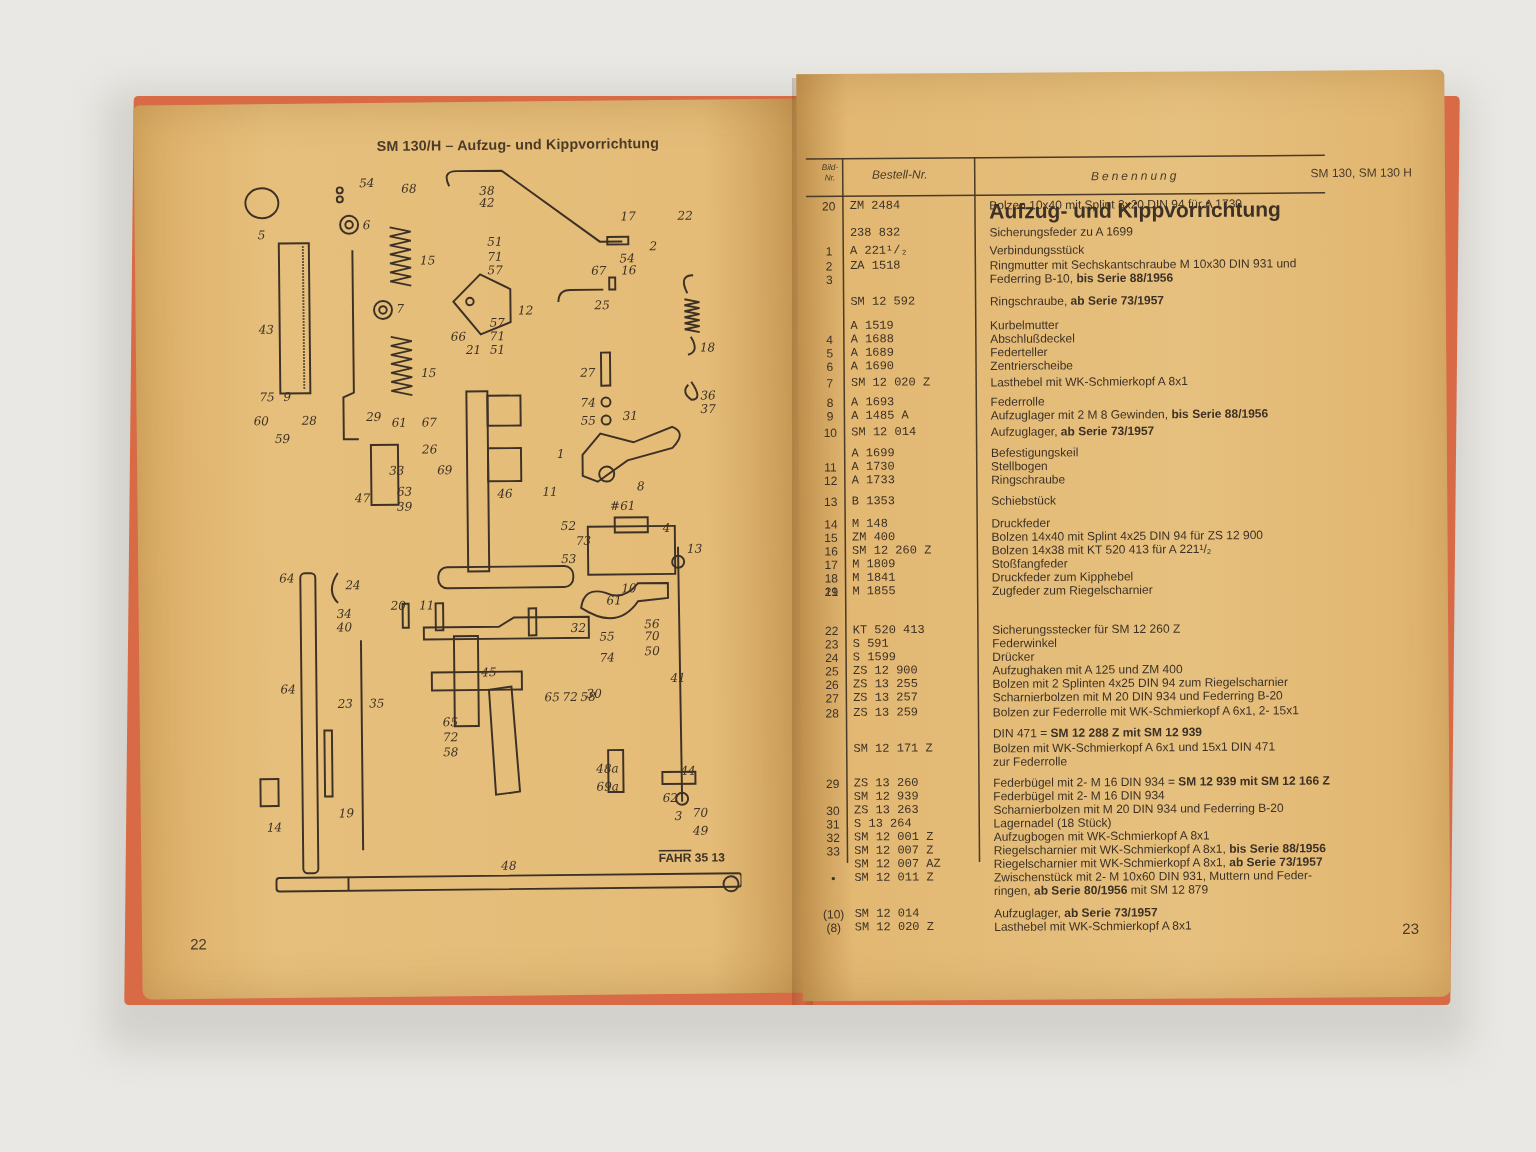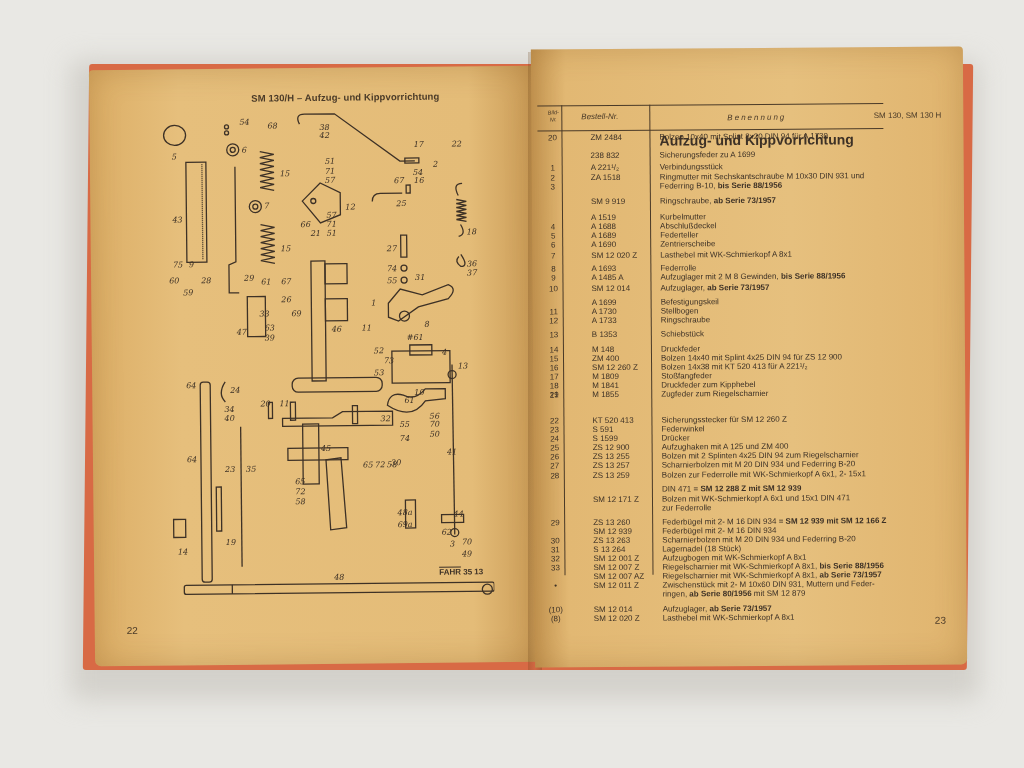--- a/index.html
+++ b/index.html
@@ -21,21 +21,21 @@
   .tbl-head{position:absolute;left:6px;top:56px;width:346px;height:24px;border-top:1.5px solid #4a3a28;border-bottom:1.5px solid #4a3a28;}
   .th{position:absolute;font-size:8px;color:#4a3a28;font-style:italic;}
   .th-bild{left:8px;top:3px;font-size:5.5px;line-height:7px;text-align:center;width:16px;}
   .th-best{left:44px;top:6px;}
   .th-ben{left:190px;top:8px;letter-spacing:2px;}
   .vline{position:absolute;background:#4a3a28;width:1px;}
   .rows{position:absolute;left:6px;top:84px;width:380px;}
   .section{position:absolute;left:122px;top:0px;font-size:14px;font-weight:bold;color:#3d3126;white-space:nowrap;}
   .row{position:absolute;left:0;width:380px;font-size:8px;line-height:9px;color:#3d3126;white-space:nowrap;}
   .row .n{position:absolute;left:6px;width:18px;text-align:center;}
-  .row .b{position:absolute;left:53px;}
+  .row .b{position:absolute;left:29px;font-family:Liberation Mono, monospace;}
   .row .d{position:absolute;left:122px;}
   .row .d b{font-weight:bold;}
 </style>
 </head>
 <body>
 
 <div class="bg-shadow"></div>
 <div class="cover-edge"></div>
 
 <div class="page page-left">
@@ -247,21 +247,21 @@
           <span class="b">ZA 1518</span>
           <span class="d"><span>Ringmutter mit Sechskantschraube M 10x30 DIN 931 und</span><b></b></span>
         </div>
         <div class="row" style="top: 49px;">
           <span class="n">3</span>
           <span class="b"></span>
           <span class="d"><span>   Federring B-10, </span><b>bis Serie 88/1956</b></span>
         </div>
         <div class="row" style="top: 64px;">
           <span class="n"></span>
-          <span class="b">SM 9 919</span>
+          <span class="b">SM 12 592</span>
           <span class="d"><span>Ringschraube, </span><b>ab Serie 73/1957</b></span>
         </div>
         <div class="row" style="top: 80px;">
           <span class="n"></span>
           <span class="b">A 1519</span>
           <span class="d"><span>Kurbelmutter</span><b></b></span>
         </div>
         <div class="row" style="top: 89px;">
           <span class="n">4</span>
           <span class="b">A 1688</span>

